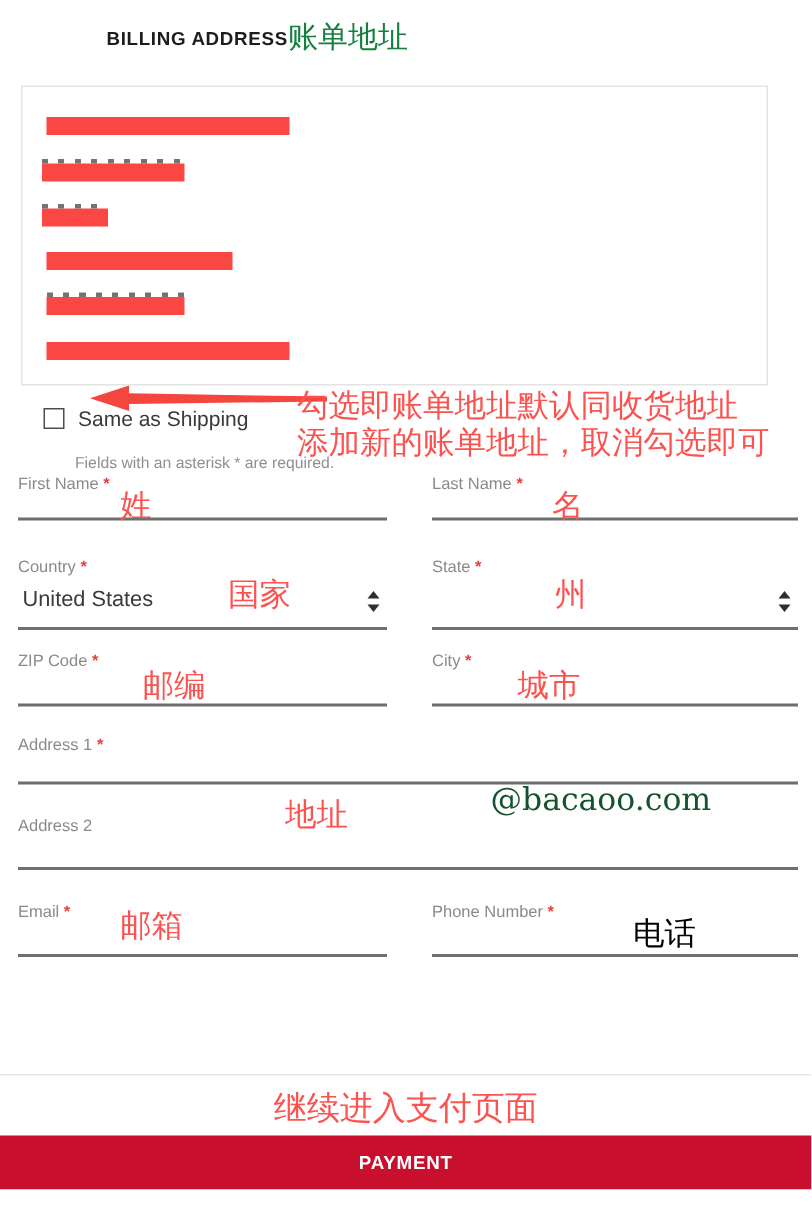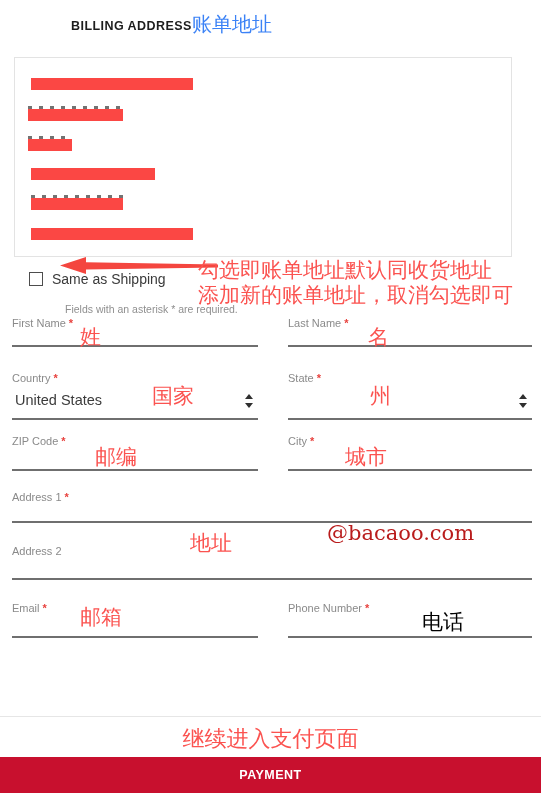--- a/index.html
+++ b/index.html
@@ -16,21 +16,21 @@
 
   
   .hdr{position:absolute;left:0;top:0;width:541px;height:54px;margin-left:44px;}
   .hdr-title{
     position:absolute;left:27px;top:19px;
     font-size:12.5px;font-weight:bold;letter-spacing:.45px;
     color:#1d1d1d;text-transform:uppercase;white-space:nowrap;
   }
   .hdr-cn{
     position:absolute;left:148px;top:11px;
-    font-size:20px;color:#3b82f6;white-space:nowrap;
+    font-size:20px;color:#15803d;white-space:nowrap;
     font-family:"DejaVu Serif","Liberation Serif",serif;
   }
   .hdr-edit{
     position:absolute;right:10px;top:19px;
     font-size:11px;letter-spacing:.5px;color:#b9b9b9;
     text-decoration:underline;cursor:pointer;white-space:nowrap;
   }
 
   
   .addr-box{
@@ -67,39 +67,39 @@
 
   .ann-right{
     position:absolute;left:198px;top:258px;
     font-size:21px;line-height:25px;color:#fb5350;
     font-family:"DejaVu Serif","Liberation Serif",serif;
     white-space:nowrap;
   }
   .ann-right span{display:block;}
 
   .req-note{
-    position:absolute;left:28px;top:303px;
+    position:absolute;left:13px;top:303px;
     font-size:10.5px;color:#8f8f8f;white-space:nowrap;padding-left:37px;
   }
 
   
   .field{position:absolute;}
   .f-label{
     position:absolute;left:0;top:0;
     font-size:11px;color:#8a8a8a;white-space:nowrap;
   }
   .f-label .ast{color:#e8413d;font-weight:bold;}
   .f-value{
     position:absolute;left:3px;
     font-size:14.5px;color:#3b3b3b;white-space:nowrap;
   }
   .f-rule{position:absolute;left:0;height:1.6px;background:#6f6f6f;}
   .f-cn{
     position:absolute;
-    font-size:21px;color:#b91c1c;white-space:nowrap;
+    font-size:21px;color:#14532d;white-space:nowrap;
     font-family:"DejaVu Serif","Liberation Serif",serif;
   }
   .sel-caret{
     position:absolute;width:10px;height:16px;
   }
 
   
   .foot-div{
     position:absolute;left:0;top:716px;width:541px;height:1px;background:#e6e6e6;
   }

